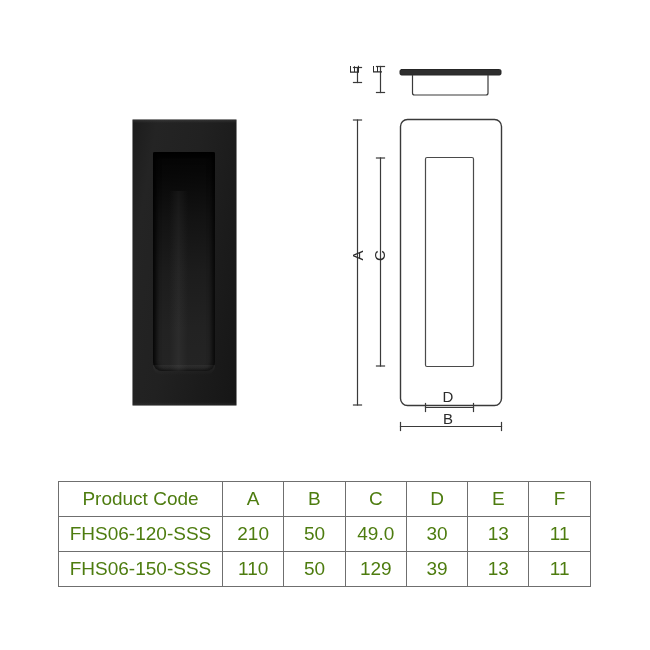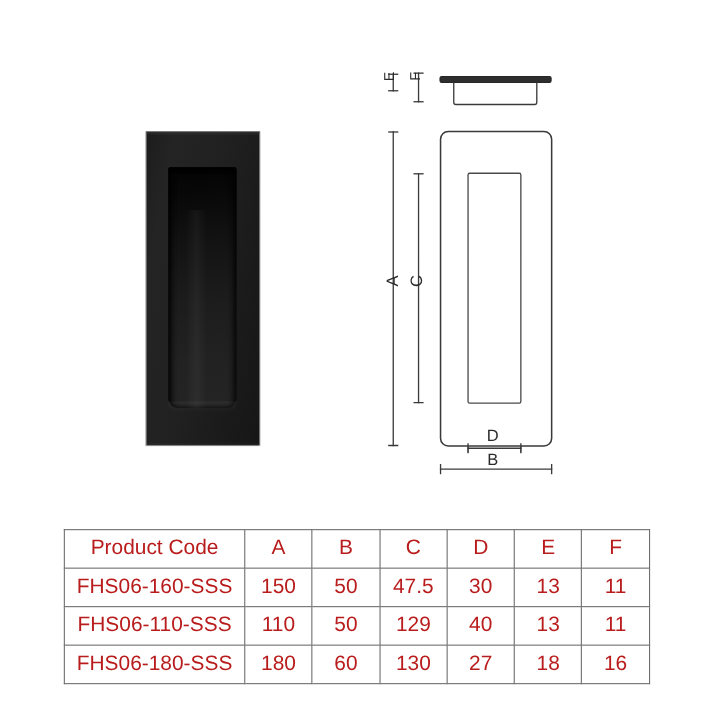--- a/index.html
+++ b/index.html
@@ -147,21 +147,21 @@
     table-layout: fixed;
   }
   table.spec td, table.spec th {
     border: 1px solid #6f6f6f;
     height: 34px;
     padding: 0 4px;
     text-align: center;
     vertical-align: middle;
     font-weight: normal;
     font-size: 19px;
-    color: #b91c1c;
+    color: #4d7c0f;
     font-family: "Liberation Sans", sans-serif;
     background: #ffffff;
   }
   table.spec th.code-col,
   table.spec td.code-col {
     text-align: center;
     font-size: 19px;
   }
   col.c-code { width: 164px; }
   col.c-dim  { width: 61.3px; }
@@ -248,43 +248,34 @@
           <th>A</th>
           <th>B</th>
           <th>C</th>
           <th>D</th>
           <th>E</th>
           <th>F</th>
         </tr>
       </thead>
       <tbody>
         <tr>
-          <td class="code-col">FHS06-160-SSS</td>
-          <td>150</td>
+          <td class="code-col">FHS06-120-SSS</td>
+          <td>210</td>
           <td>50</td>
-          <td>47.5</td>
+          <td>49.0</td>
           <td>30</td>
           <td>13</td>
           <td>11</td>
         </tr>
         <tr>
-          <td class="code-col">FHS06-110-SSS</td>
+          <td class="code-col">FHS06-150-SSS</td>
           <td>110</td>
           <td>50</td>
           <td>129</td>
-          <td>40</td>
+          <td>39</td>
           <td>13</td>
           <td>11</td>
-        </tr>
-        <tr>
-          <td class="code-col">FHS06-180-SSS</td>
-          <td>180</td>
-          <td>60</td>
-          <td>130</td>
-          <td>27</td>
-          <td>18</td>
-          <td>16</td>
         </tr>
       </tbody>
     </table>
   </div>
 
 </div>
 
 </body></html>

